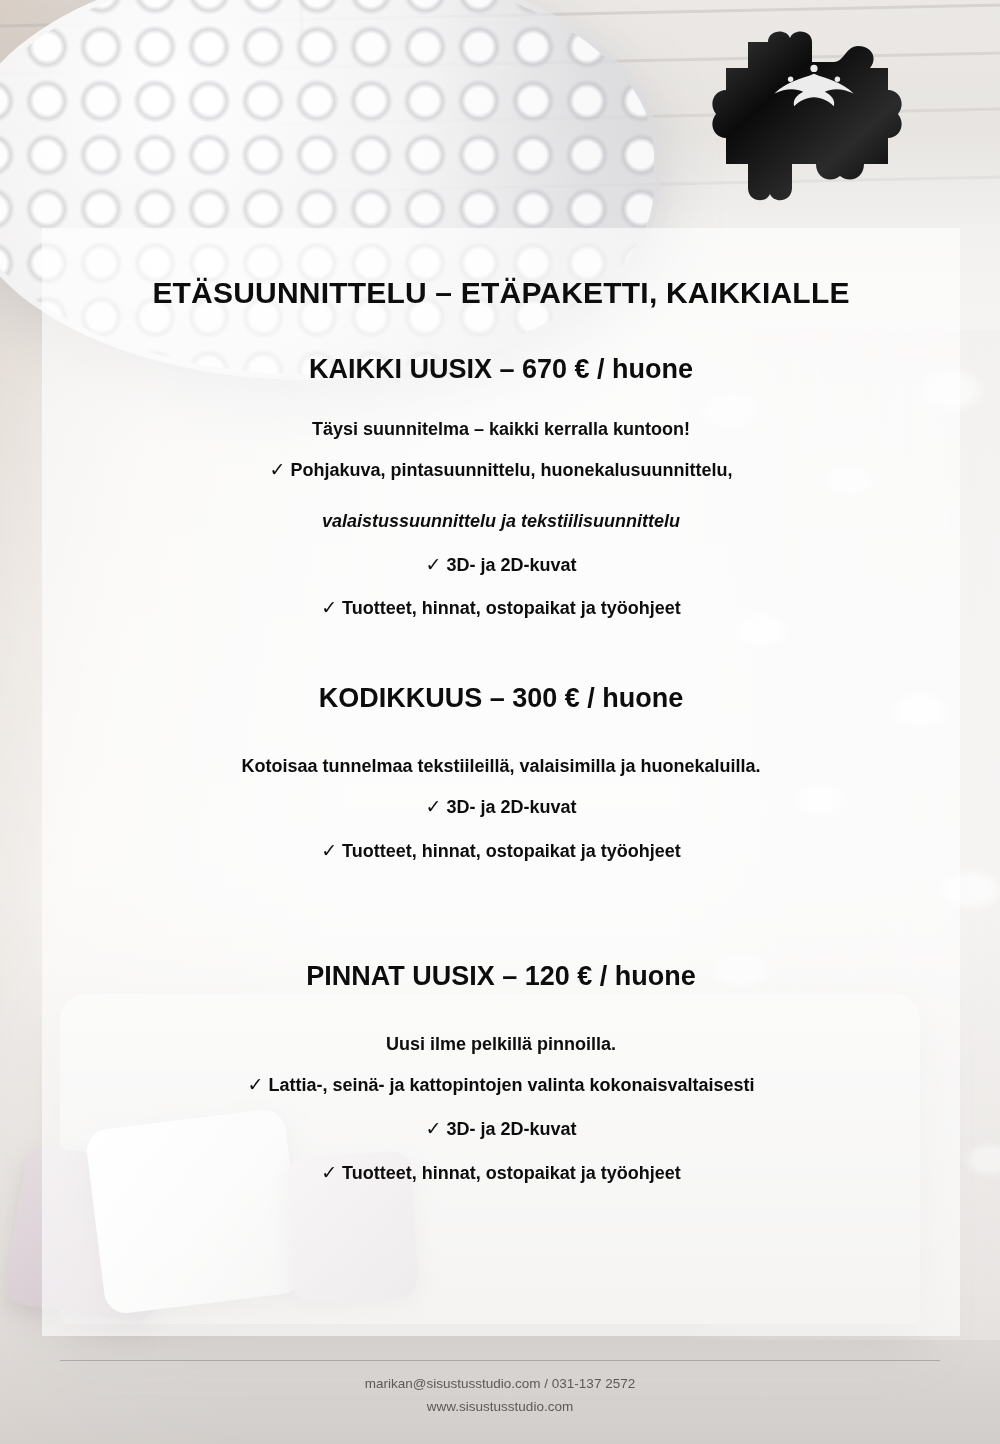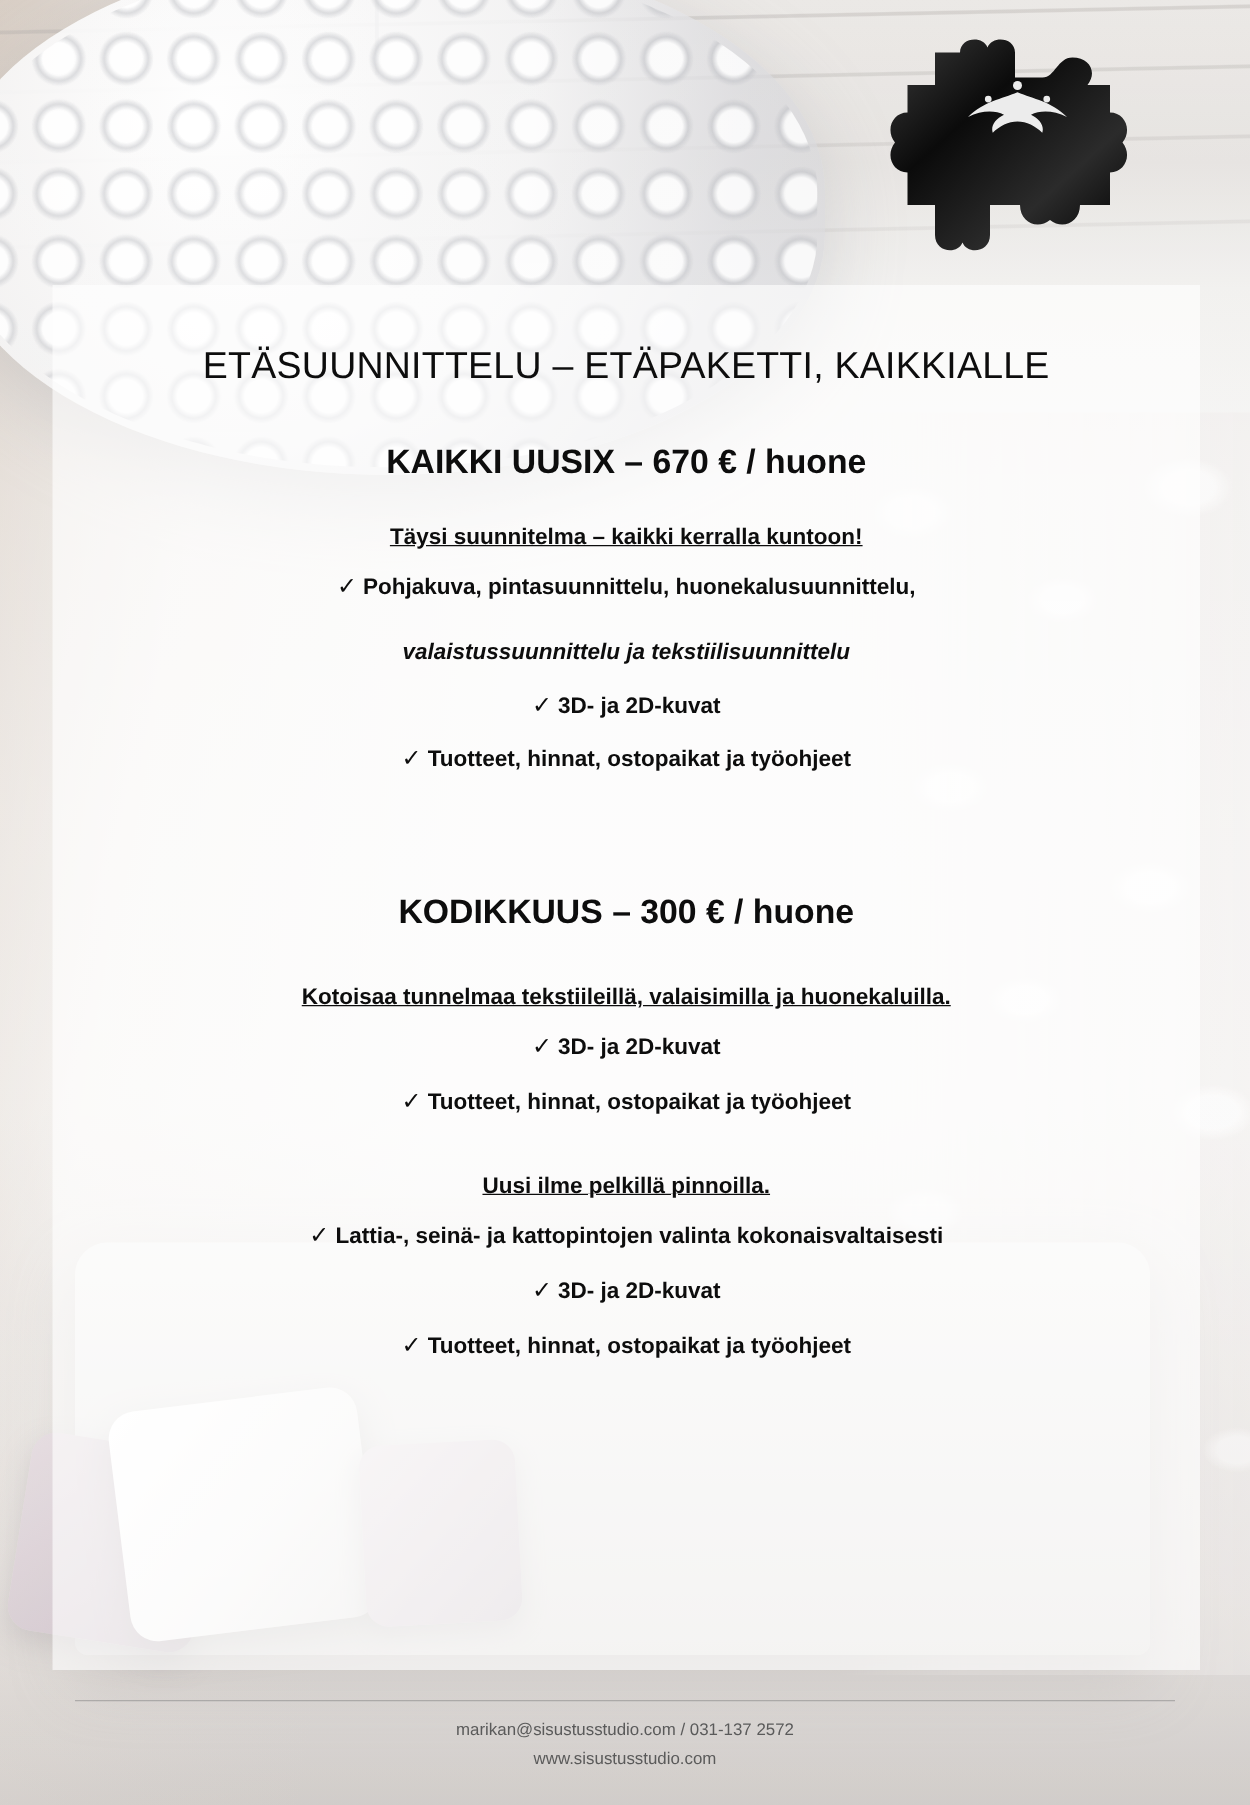--- a/index.html
+++ b/index.html
@@ -185,38 +185,37 @@
 
   .content {
     position: relative;
     padding: 30px 36px 0 36px;
     text-align: center;
     color: #0d0d0d;
   }
   h1.main-title {
     margin: 18px 0 0 0;
     font-size: 30px;
-    font-weight: normal;
+    font-weight: bold;
     letter-spacing: .2px;
   }
   h2.pkg-title {
     margin: 0;
     font-weight: bold;
     font-size: 27px;
   }
   .pkg { margin: 0; }
   .pkg-1 h2.pkg-title { margin-top: 44px; }
-  .pkg-2 h2.pkg-title { margin-top: 92px; }
+  .pkg-2 h2.pkg-title { margin-top: 61px; }
   .pkg-3 h2.pkg-title { margin-top: 96px; }
 
   .lead {
     margin: 34px 0 0 0;
     font-size: 18px;
     font-weight: bold;
-    text-decoration: underline;
   }
   .pkg-2 .lead, .pkg-3 .lead { margin-top: 42px; }
 
   ul.features {
     list-style: none;
     margin: 0;
     padding: 0;
   }
   ul.features li {
     margin-top: 17px;
@@ -320,20 +319,21 @@
           <li>
             <span class="check">✓</span><span>3D- ja 2D-kuvat</span>
           </li>
           <li>
             <span class="check">✓</span><span>Tuotteet, hinnat, ostopaikat ja työohjeet</span>
           </li>
         </ul>
       </section>
 
       <section class="pkg pkg-3">
+        <h2 class="pkg-title">PINNAT UUSIX – 120 € / huone</h2>
         <p class="lead">Uusi ilme pelkillä pinnoilla.</p>
         <ul class="features">
           <li>
             <span class="check">✓</span><span>Lattia-, seinä- ja kattopintojen valinta kokonaisvaltaisesti</span>
           </li>
           <li>
             <span class="check">✓</span><span>3D- ja 2D-kuvat</span>
           </li>
           <li>
             <span class="check">✓</span><span>Tuotteet, hinnat, ostopaikat ja työohjeet</span>

